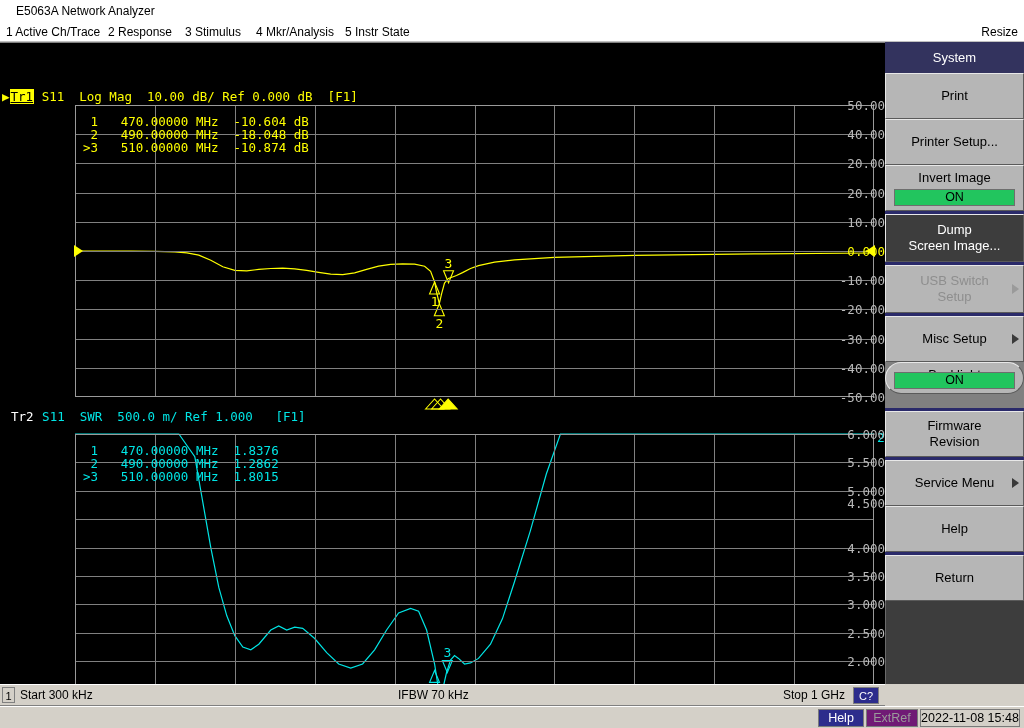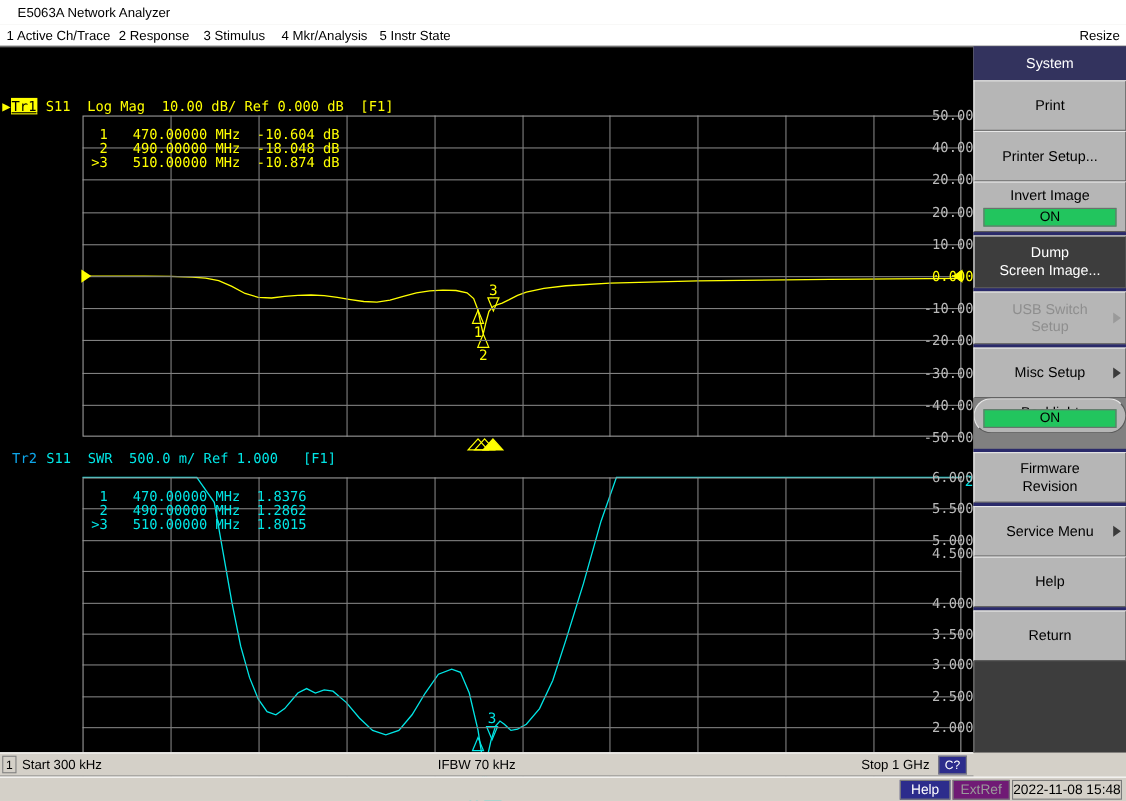--- a/index.html
+++ b/index.html
@@ -16,21 +16,21 @@
   .menubar .mi{position:absolute;top:0;height:20px;line-height:20px;font-size:12px;color:#000;}
   .resize-btn{position:absolute;right:6px;top:0;height:20px;line-height:20px;font-size:12px;color:#000;}
 
   
   #graphpane{position:absolute;left:0;top:42px;width:885px;height:642px;
              background:#000;border-top:1px solid #808080;box-sizing:border-box;}
   .trhead{position:absolute;left:0;font-family:"DejaVu Sans Mono","Liberation Mono",monospace;
           font-size:12.5px;white-space:pre;}
   .trhead .arrow{color:#ffff00;}
   .trbadge{background:#ffff00;color:#000;padding:0 1px;}
-  .trbadge2{color:#0ea5e9;padding:0 1px;}
+  .trbadge2{color:#ffffff;padding:0 1px;}
   .gl{position:absolute;background:#808080;}
   .glh{height:1px;left:0;}
   .glv{width:1px;top:0;}
   .gbord{position:absolute;border:1px solid #9a9a9a;box-sizing:border-box;pointer-events:none;}
 
   .ylab{position:absolute;right:0;width:72px;text-align:right;
         font-family:"DejaVu Sans Mono","Liberation Mono",monospace;font-size:12.5px;
         color:#b9b9b9;transform:translateY(-50%);white-space:pre;}
   .ylab.ref1{color:#ffff00;}
   .ylab.ref2{color:#00e5e5;}

